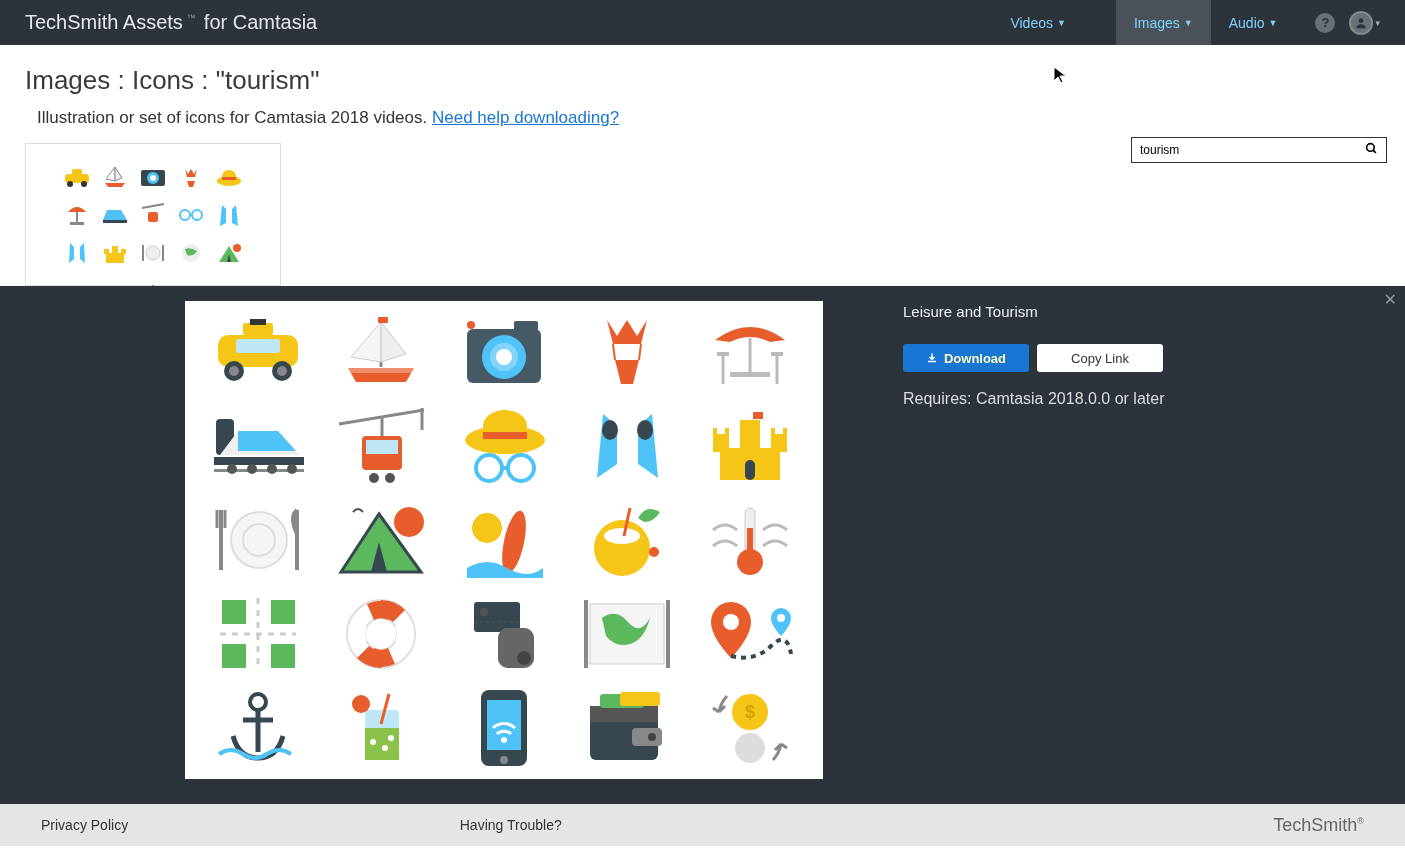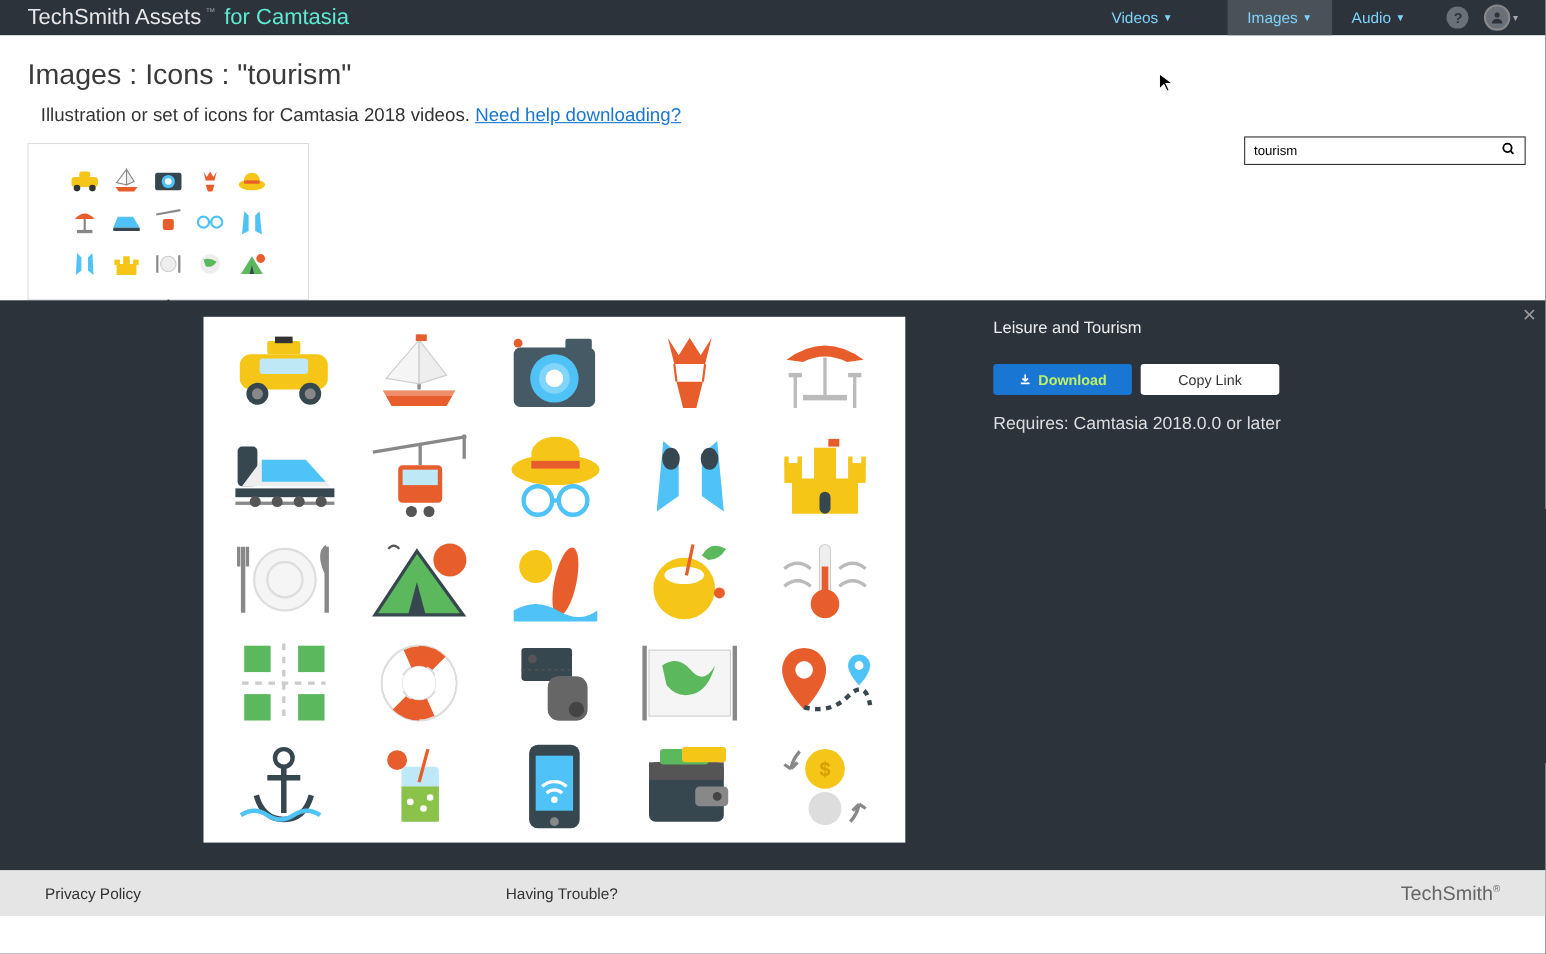--- a/index.html
+++ b/index.html
@@ -1,23 +1,23 @@
 <!DOCTYPE html>
 <html><head>
 <meta charset="utf-8">
 <style>
 * { margin: 0; padding: 0; box-sizing: border-box; }
 body { font-family: -apple-system, BlinkMacSystemFont, "Segoe UI", Arial, sans-serif; background: #fff; width: 1405px; }
 
 
-.header { background: #2d333b; height: 32px; display: flex; align-items: center; padding: 0 25px; color: #fff; }
+.header { background: #2d333b; height: 45px; display: flex; align-items: center; padding: 0 25px; color: #fff; }
 .brand { font-size: 20px; font-weight: 300; display: flex; align-items: baseline; gap: 4px; }
 .brand-main { color: #e8e8e8; }
 .brand-tm { font-size: 9px; color: #999; position: relative; top: -8px; }
-.brand-for { color: #5eead4; margin-left: 4px; }
+.brand-for { color: #e5e5e5; margin-left: 4px; }
 .nav { margin-left: auto; display: flex; align-items: center; height: 100%; }
 .nav-item { padding: 12px 18px; height: 100%; display: flex; align-items: center; cursor: pointer; font-size: 14px; color: #7dd3fc; gap: 4px; }
 .nav-item.active { background: #4a5159; margin-left: 32px; }
 .caret { font-size: 9px; }
 .header-right { display: flex; align-items: center; gap: 14px; margin-left: 20px; }
 .help-icon { width: 20px; height: 20px; border-radius: 50%; background: #6a7078; display: flex; align-items: center; justify-content: center; font-size: 13px; font-weight: bold; color: #2d333b; cursor: pointer; }
 .user-icon { width: 24px; height: 24px; border-radius: 50%; background: #6a7078; border: 2px solid #888; display: flex; align-items: center; justify-content: center; cursor: pointer; }
 .user-wrap { display: flex; align-items: center; gap: 2px; cursor: pointer; }
 
 
@@ -39,21 +39,21 @@
 
 .detail { background: #2d333b; display: flex; padding: 15px 25px 20px 185px; position: relative; min-height: 518px; }
 .close-x { position: absolute; right: 8px; top: 4px; color: #999; font-size: 16px; cursor: pointer; }
 .preview { width: 638px; height: 478px; background: #fff; display: flex; align-items: center; justify-content: center; }
 .preview-grid { display: grid; grid-template-columns: repeat(5, 105px); grid-template-rows: repeat(5, 88px); gap: 6px 18px; }
 .pi { display: flex; align-items: center; justify-content: center; }
 .detail-side { margin-left: 80px; color: #eee; padding-top: 2px; }
 .asset-title { font-size: 15px; margin-bottom: 24px; }
 .btn-row { display: flex; gap: 8px; margin-bottom: 18px; }
 .btn { height: 28px; padding: 0 18px; border-radius: 3px; font-size: 13px; display: flex; align-items: center; justify-content: center; cursor: pointer; border: none; gap: 6px; }
-.btn-dl { background: #1976d2; color: #bef264; font-weight: bold; width: 126px; }
+.btn-dl { background: #1976d2; color: #fef9c3; font-weight: bold; width: 126px; }
 .btn-copy { background: #ffffff; color: #333; width: 126px; }
 .requires { font-size: 16px; color: #ddd; }
 
 
 .footer { background: #e5e5e5; height: 42px; display: flex; align-items: center; padding: 0 41px; font-size: 14px; color: #333; }
 .footer .pp { cursor: pointer; }
 .footer .ht { margin-left: auto; margin-right: 380px; cursor: pointer; }
 .footer .ts { font-weight: 400; color: #666; font-size: 18px; margin-left: auto; }
 
 

